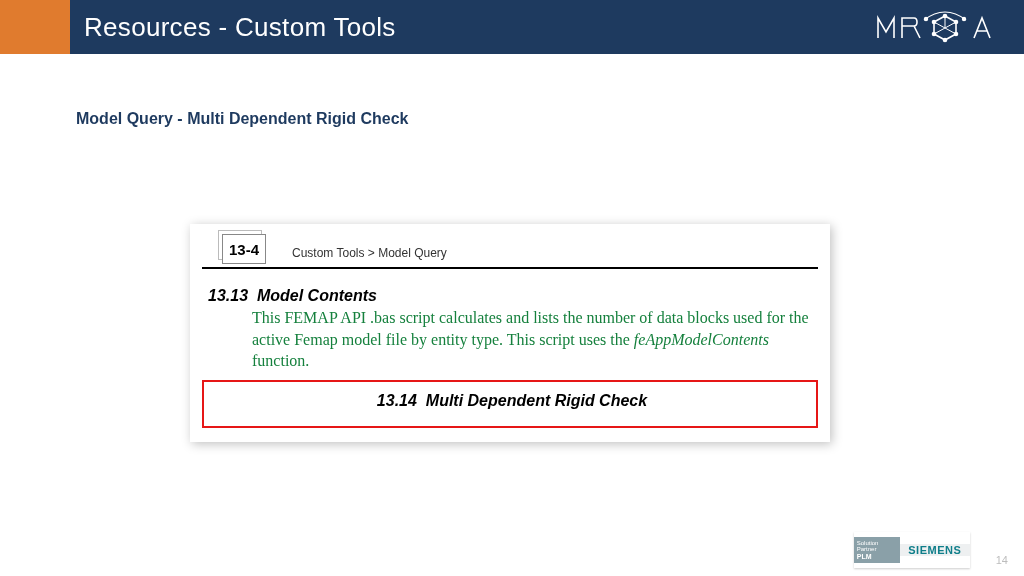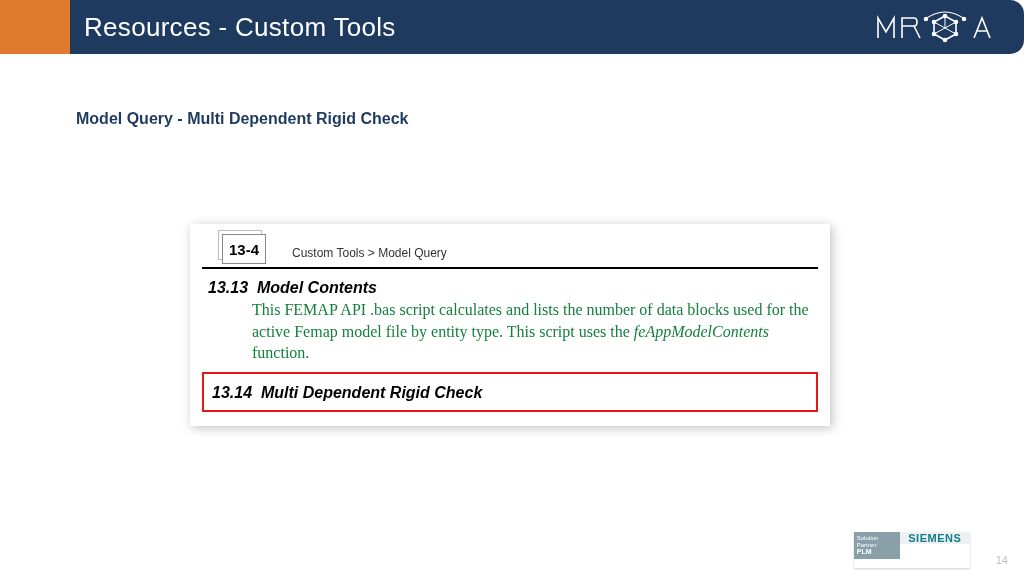--- a/index.html
+++ b/index.html
@@ -1,58 +1,58 @@
 <!DOCTYPE html>
 <html><head>
 <meta charset="utf-8">
 <style>
   * { box-sizing: border-box; margin: 0; padding: 0; }
   html, body { width: 1024px; height: 576px; font-family: Arial, Helvetica, sans-serif; background: #fff; overflow: hidden; }
 
-  .header-bar { display: flex; align-items: stretch; height: 54px; background: #1e3a5f; border-radius: 14px; }
+  .header-bar { display: flex; align-items: stretch; height: 54px; background: #1e3a5f; }
   .orange-block { width: 70px; background: #e07b2e; }
   .header-title { flex: 1; display: flex; align-items: center; padding-left: 14px; color: #fff; font-size: 26px; font-weight: 300; letter-spacing: 0.3px; }
   .logo-area { width: 160px; display: flex; align-items: center; justify-content: center; color: #fff; }
   .logo-area svg { height: 34px; width: 140px; }
 
   .content { padding: 56px 0 0 76px; }
   .subtitle { color: #1e3a5f; font-size: 16px; font-weight: bold; }
 
   .doc-excerpt {
     position: absolute;
     left: 190px;
     top: 224px;
     width: 640px;
     background: #fff;
     box-shadow: 2px 2px 10px rgba(0,0,0,0.25);
     padding: 10px 12px 14px 12px;
     font-family: "Times New Roman", Times, serif;
   }
-  .doc-top { display: flex; align-items: flex-end; border-bottom: 2px solid #000; padding-bottom: 3px; margin-bottom: 10px; }
+  .doc-top { display: flex; align-items: flex-end; border-bottom: 2px solid #000; padding-bottom: 3px; margin-bottom: 18px; }
   .page-tab {
     position: relative;
     width: 44px; height: 30px;
     border: 1px solid #888;
     background: #fff;
     display: flex; align-items: center; justify-content: center;
     font-weight: bold; font-size: 15px;
     font-family: Arial, sans-serif;
     margin-left: 20px;
     box-shadow: -4px -4px 0 -1px #fff, -4px -4px 0 0 #bbb;
   }
   .breadcrumb { font-family: Arial, sans-serif; font-size: 12px; color: #333; margin-left: 26px; padding-bottom: 4px; }
 
   .sec-head { font-weight: bold; font-style: italic; font-size: 16px; margin: 6px 0 2px 6px; font-family: Liberation Sans, sans-serif; }
   .sec-body { font-size: 16px; line-height: 1.35; margin: 2px 0 8px 50px; color: #15803d; }
   .sec-body .fn { font-style: italic; }
 
-  .highlight-box { border: 2px solid #e61717; padding: 4px 4px 6px 2px; margin-top: 2px; }
+  .highlight-box { border: 2px solid #e61717; padding: 4px 4px 14px 2px; margin-top: 2px; text-align: center; }
 
   .footer { position: absolute; right: 16px; bottom: 8px; display: flex; align-items: flex-end; gap: 10px; }
-  .badge-pair { display: flex; align-items: flex-start; height: 36px; box-shadow: 0 1px 2px rgba(0,0,0,0.2); }
+  .badge-pair { display: flex; align-items: center; height: 36px; box-shadow: 0 1px 2px rgba(0,0,0,0.2); }
   .badge-left { width: 46px; background: #8aa0a8; color: #fff; font-size: 6px; line-height: 1.1; padding: 3px 3px; display:flex; flex-direction:column; justify-content:space-between; }
   .badge-left .plm { font-size: 7px; font-weight: bold; }
   .badge-right { width: 70px; background: #eef0f1; color: #0f7e8a; display:flex; align-items:center; justify-content:center; font-size: 11px; font-weight: bold; letter-spacing: 0.5px; font-family: Arial, sans-serif; }
   .page-num { color: #bdbdbd; font-size: 11px; padding-bottom: 2px; padding-left: 6px; margin-left: 10px; }
 </style>
 </head>
 <body>
 
 <div class="header-bar">
   <div class="orange-block"></div>

